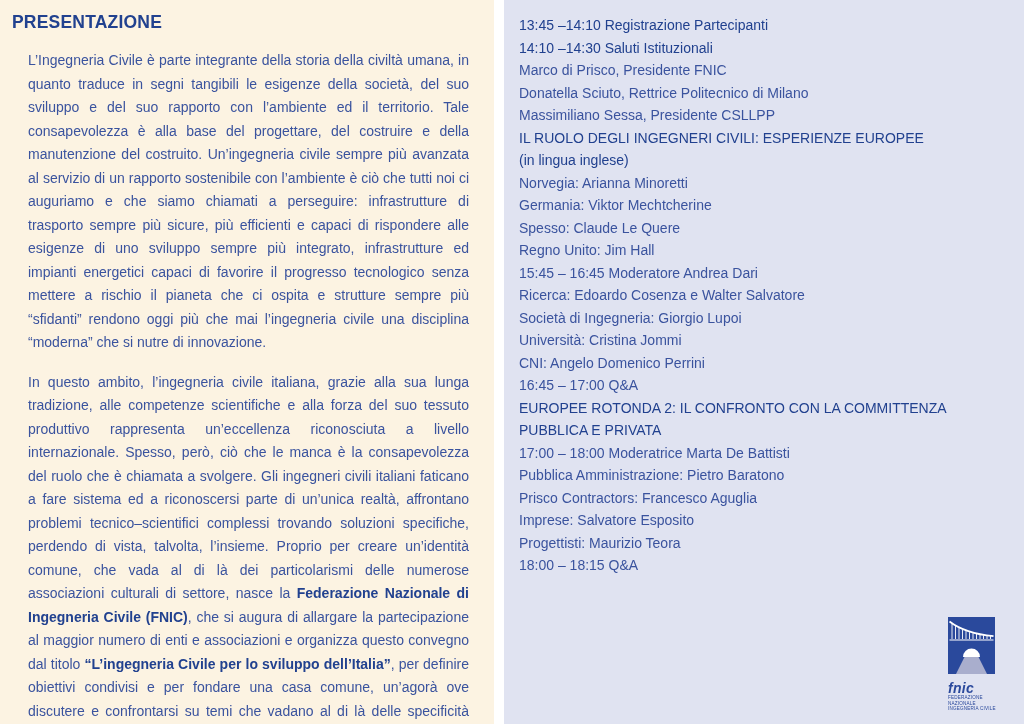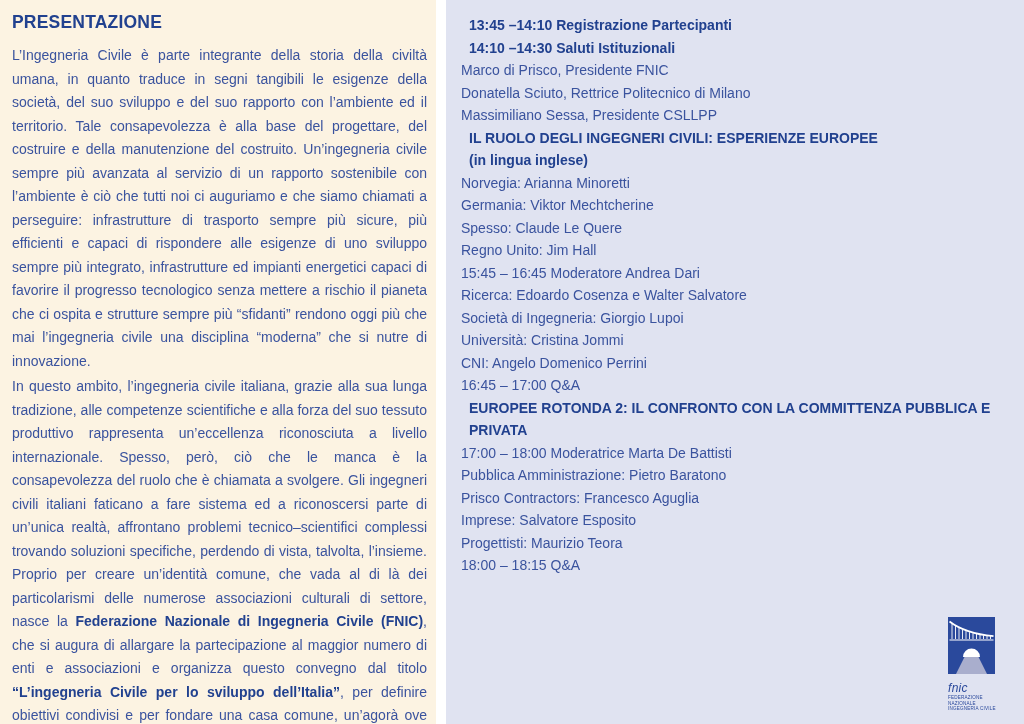--- a/index.html
+++ b/index.html
@@ -11,51 +11,51 @@
     --logo-road:#a9aecd;
   }
   *{box-sizing:border-box;}
   html,body{margin:0;padding:0;}
   body{
     width:1024px;height:724px;overflow:hidden;background:#ffffff;
     font-family:"Liberation Sans", sans-serif;
   }
   .page{width:1024px;height:724px;display:flex;}
   .col-left{
-    width:436px;height:724px;background:var(--left-bg);
+    width:494px;height:724px;background:var(--left-bg);
     padding:12px 9px 4px 12px;overflow:hidden;
   }
   .divider{width:10px;height:724px;background:#ffffff;}
   .col-right{
     flex:1;height:724px;background:var(--right-bg);
     padding:14px 10px 0 15px;position:relative;overflow:hidden;
   }
   h1.sec-title{
     margin:0 0 11px 0;font-size:17.5px;font-weight:bold;
     color:var(--heading);letter-spacing:0.2px;
   }
   .col-right h1.sec-title{margin:2px 0 11px 10px;}
   .para{
-    margin:0;text-align:justify;font-size:14px;line-height:23.5px;
+    margin:16px;text-align:justify;font-size:14px;line-height:23.5px;
     color:var(--text);
   }
   .para + .para{margin-top:2px;}
   .para .b{font-weight:bold;color:var(--heading);}
   .line{
     font-size:14px;line-height:22.5px;color:var(--text);
     padding-right:4px;
   }
-  .line.bold{font-weight:bold;color:var(--heading);margin-left:8px;}
+  .line.bold{font-weight:normal;color:var(--heading);}
   .logo{
     position:absolute;right:24px;bottom:12px;width:52px;
     display:flex;flex-direction:column;align-items:flex-start;
   }
   .logo svg{display:block;}
   .logo-name{
-    font-size:12px;font-weight:normal;font-style:italic;
+    font-size:14px;font-weight:bold;font-style:italic;
     color:var(--logo-blue);margin-top:8px;line-height:12px;letter-spacing:0.3px;
   }
   .logo-caption{margin-top:1px;}
   .logo-caption .cap{
     font-size:4.6px;line-height:5.6px;color:var(--logo-blue);
     letter-spacing:0.2px;white-space:nowrap;
   }
 </style>
 </head>
 <body>

